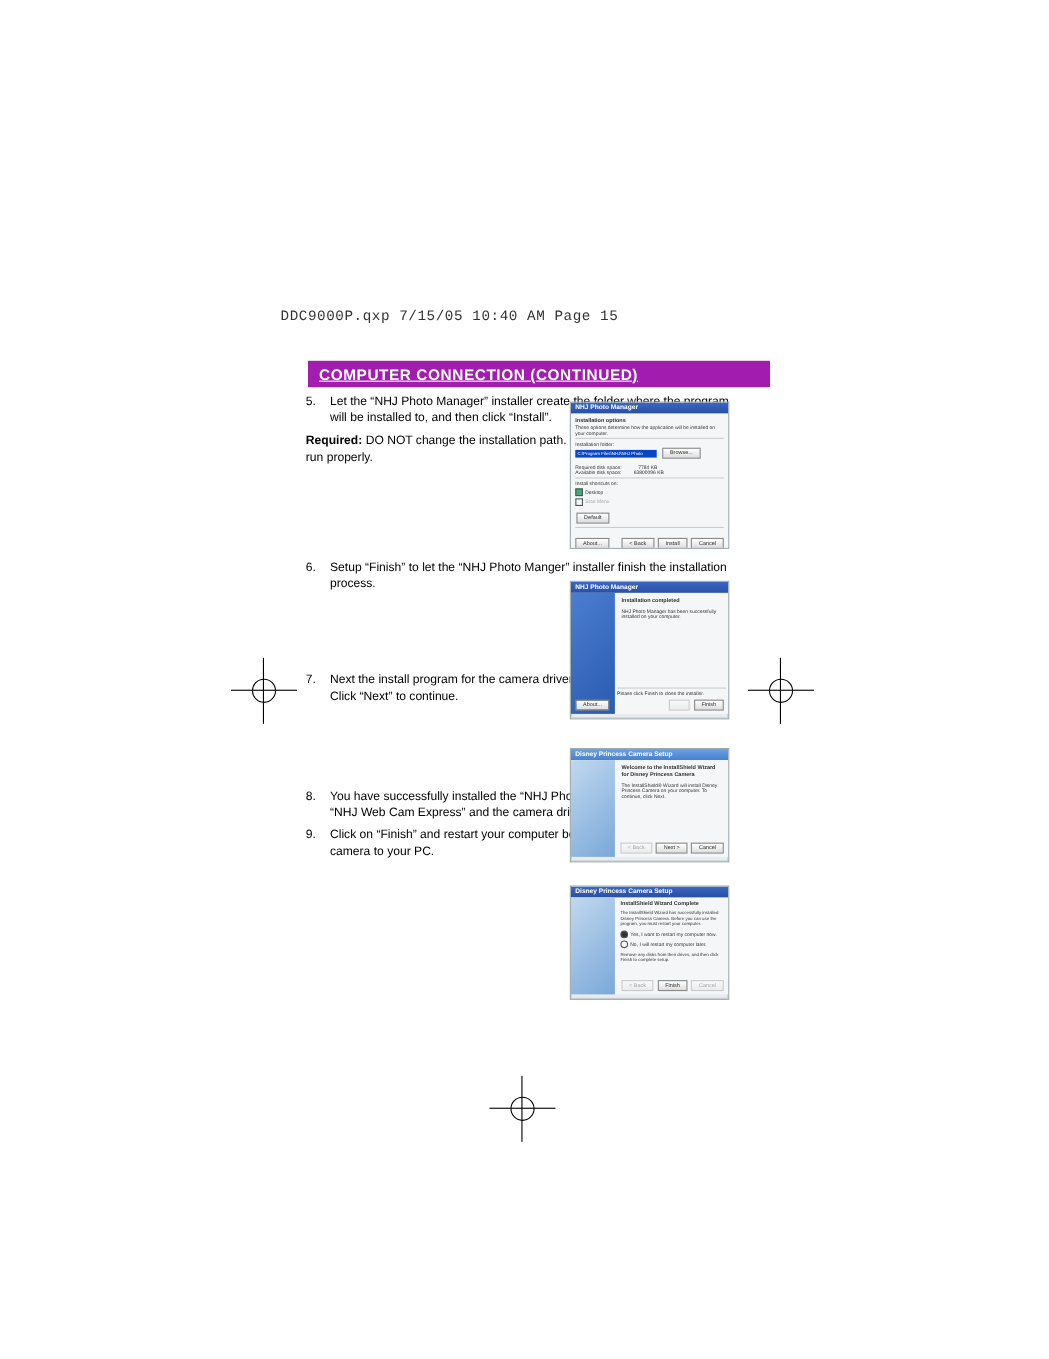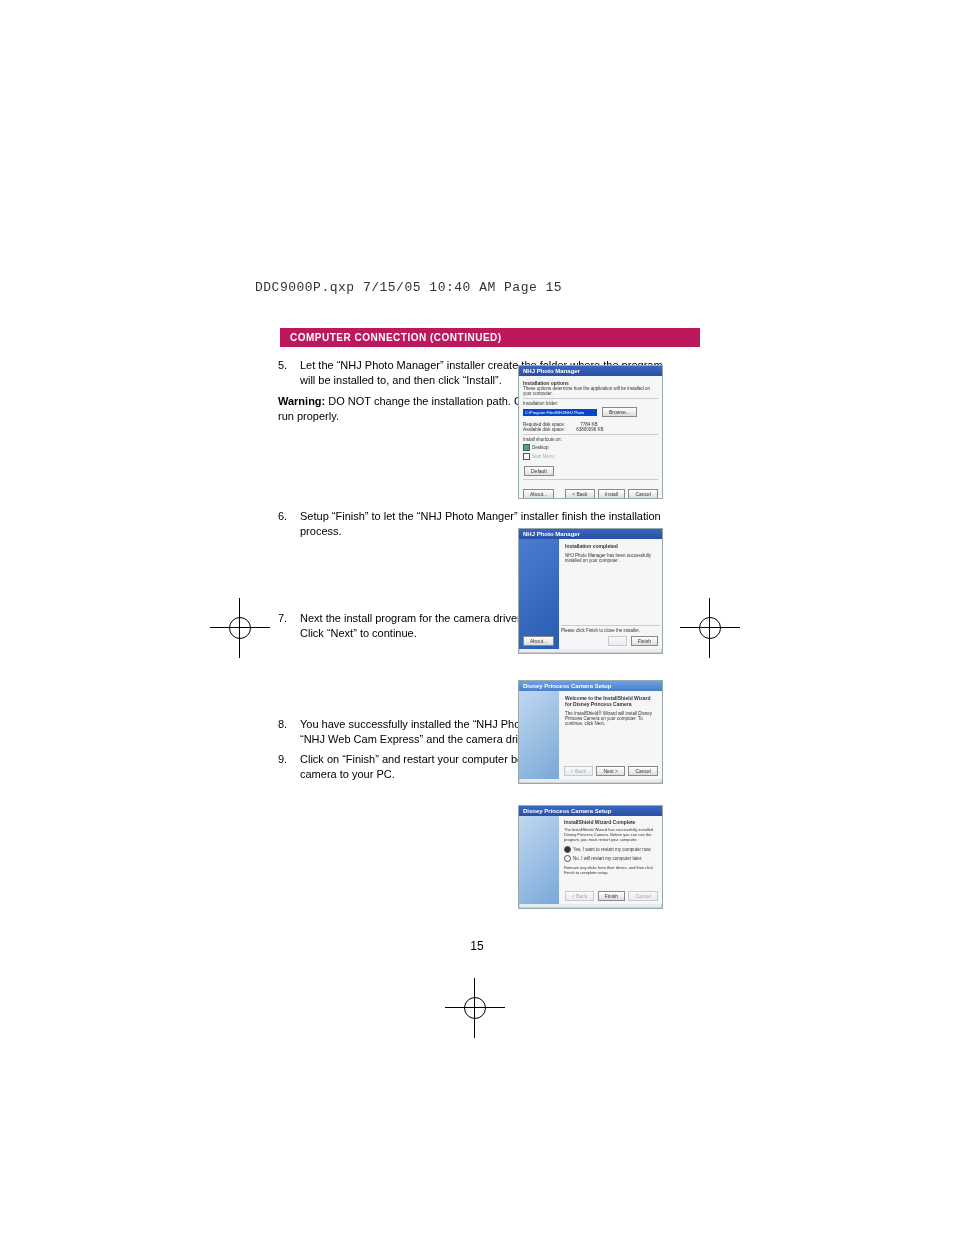--- a/index.html
+++ b/index.html
@@ -23,26 +23,27 @@
     font-family: "Courier New", monospace;
     font-size: 13px;
     letter-spacing: 0.5px;
     color: #333;
   }
   .title-bar {
     position: absolute;
     left: 280px;
     top: 328px;
     width: 400px;
-    background: #be185d;
+    background: #a21caf;
     color: #fff;
     font-weight: bold;
-    font-size: 10px;
+    font-size: 14px;
     letter-spacing: 0.5px;
     padding: 4px 10px;
+    text-decoration: underline;
   }
   .content {
     position: absolute;
     left: 278px;
     top: 358px;
     width: 390px;
     font-size: 11px;
     line-height: 1.35;
   }
   .step {
@@ -171,21 +172,21 @@
 
     <div class="step">
       <div class="num">5.</div>
       <div class="txt">
         <span>Let the “NHJ Photo Manager” installer create the folder where the program will be installed to, and then click “Install”.</span>
       </div>
     </div>
     <div class="step">
       <div class="num"></div>
       <div class="txt" style="margin-left:-22px;">
-        <b>Warning:</b><span> DO NOT change the installation path. Otherwise, the driver may not run properly.</span>
+        <b>Required:</b><span> DO NOT change the installation path. Otherwise, the driver may not run properly.</span>
       </div>
     </div>
 
     <div class="gap-m"></div>
 
     <div class="step">
       <div class="num">6.</div>
       <div class="txt">Setup “Finish” to let the “NHJ Photo Manger” installer finish the installation process.</div>
     </div>
 
@@ -293,21 +294,20 @@
         <div style="font-size:4px; margin-top:3px;">Remove any disks from their drives, and then click Finish to complete setup.</div>
       </div>
       <div class="shot-footer">
         <span class="shot-btn" style="opacity:.4;">&lt; Back</span>
         <span class="shot-btn">Finish</span>
         <span class="shot-btn" style="opacity:.4;">Cancel</span>
       </div>
     </div>
   </div>
 
-  <div class="page-num">15</div>
 
   <div class="reg reg-left">
       <div class="h"></div>
       <div class="v"></div>
       <div class="c"></div>
     </div>
   <div class="reg reg-right">
       <div class="h"></div>
       <div class="v"></div>
       <div class="c"></div>

